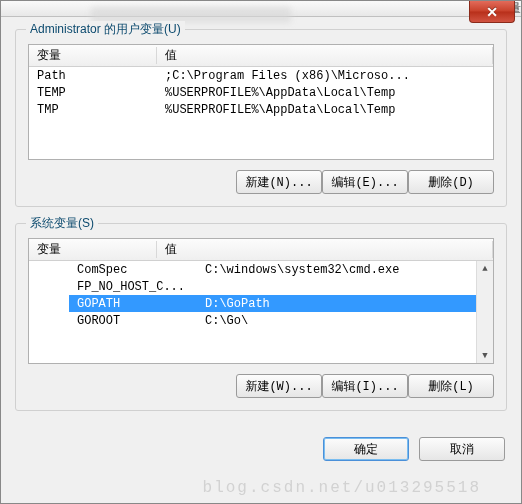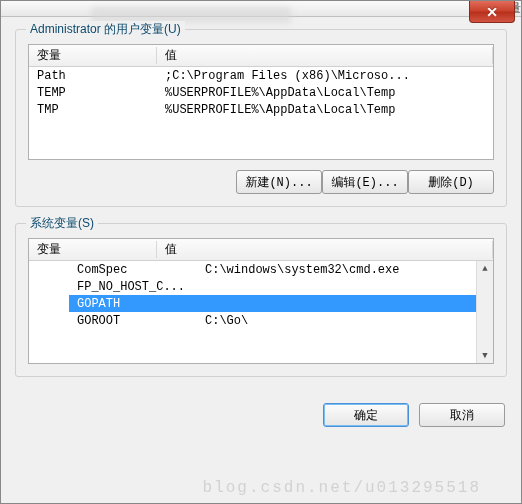--- a/index.html
+++ b/index.html
@@ -210,33 +210,39 @@
         <div class="lv-body" id="sys-rows">
             <div class="lv-row">
               <div class="col col-var">ComSpec</div>
               <div class="col col-val">C:\windows\system32\cmd.exe</div>
             </div>
             <div class="lv-row">
               <div class="col col-var">FP_NO_HOST_C...</div>
             </div>
             <div class="lv-row selected">
               <div class="col col-var">GOPATH</div>
+              <div class="col col-val">D:\GoPath</div>
             </div>
             <div class="lv-row">
               <div class="col col-var">GOROOT</div>
               <div class="col col-val">C:\Go\</div>
             </div>
           </div>
         <div class="scrollbar">
           <div class="sb-btn">▲</div>
           <div class="sb-btn">▼</div>
         </div>
       </div>
     </div>
 
+    <div class="btnrow">
+      <button class="btn">新建(W)...</button>
+      <button class="btn">编辑(I)...</button>
+      <button class="btn">删除(L)</button>
+    </div>
   </div>
 
 </div>
 
 <div class="footer">
   <button class="btn primary">确定</button>
   <button class="btn">取消</button>
 </div>
 
 <div class="watermark">blog.csdn.net/u013295518</div>

